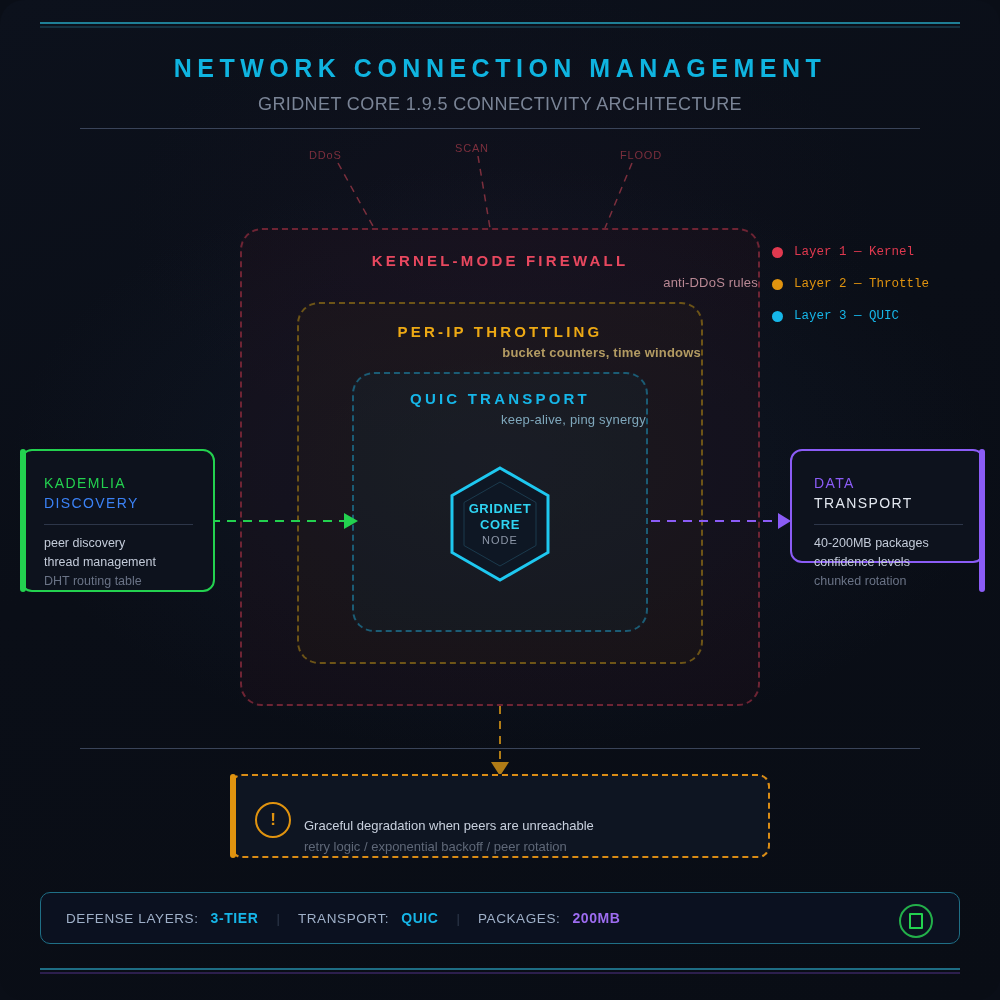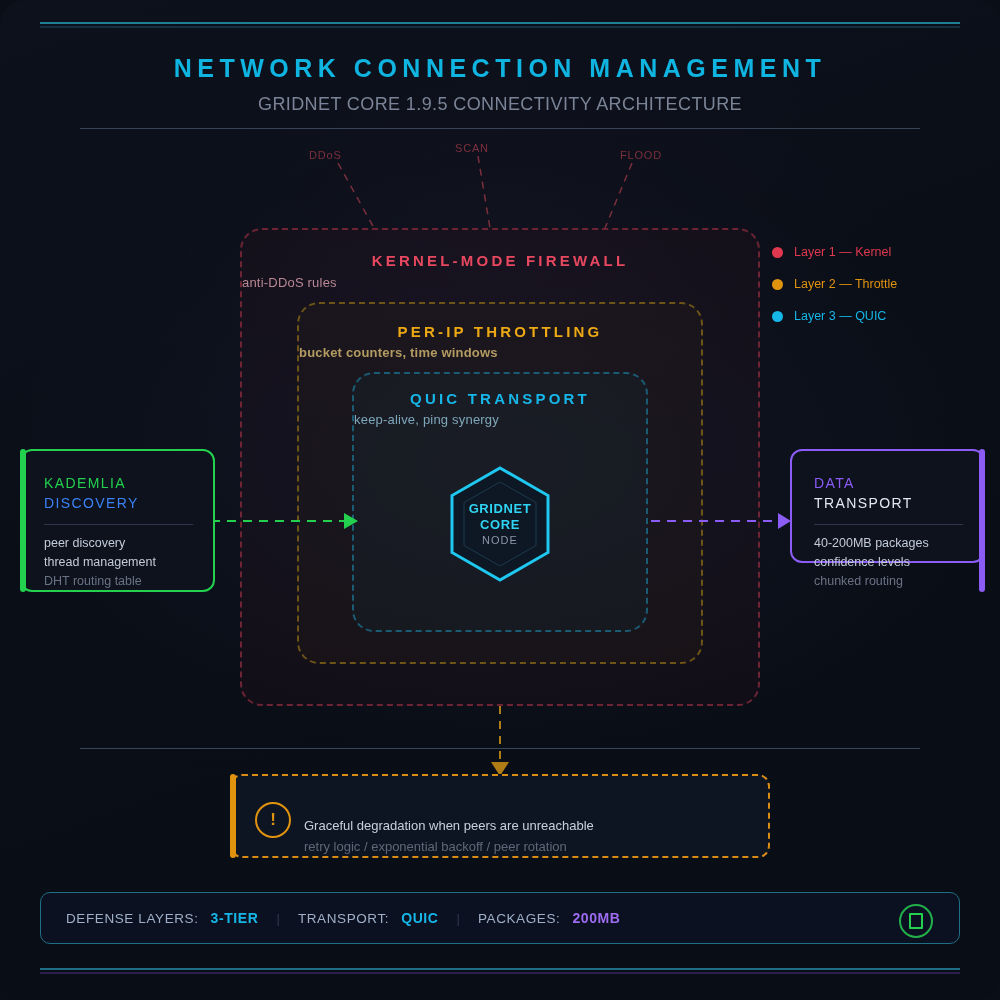--- a/index.html
+++ b/index.html
@@ -85,21 +85,21 @@
     border: 2px dashed #1b5c75;
     background: rgba(14,58,76,0.13);
   }
   .layer-title {
     position: absolute; left: 0; width: 100%;
     text-align: center; font-size: 15px; font-weight: bold;
     letter-spacing: 3.2px;
   }
   .layer-sub {
     position: absolute; left: 0; width: 100%;
-    text-align: left; font-size: 13px; letter-spacing: 0.2px;
+    text-align: right; font-size: 13px; letter-spacing: 0.2px;
   }
   #layer-title-firewall { top: 22px; color: #e8485f; }
   #layer-sub-firewall   { top: 45px; color: #b98894; }
   #layer-title-throttle { top: 19px; color: #eda914; }
   #layer-sub-throttle   { top: 41px; color: #b39b62; font-weight: bold; }
   #layer-title-quic     { top: 16px; color: #16b6e8; }
   #layer-sub-quic       { top: 38px; color: #7fa7bb; }
 
   
   #core-node {
@@ -145,21 +145,21 @@
   #panel-data-line1 { color: #8b5cf6; }
   #panel-data-line2 { color: #e3e8f0; }
   .panel-rule { height: 1px; background: #2d3649; margin: 10px 0 9px 0; }
   .panel-item { font-size: 12.5px; line-height: 1.52; color: #c3cbd9; }
   .panel-item.muted { color: #6a7386; }
 
   
   #flow-arrows { position: absolute; top: 0; left: 0; width: 1000px; height: 1000px; pointer-events: none; }
 
   
-  #legend { position: absolute; left: 772px; top: 242px; }
+  #legend { position: absolute; left: 772px; top: 242px; font-family: Liberation Mono, monospace; }
   .legend-row { display: flex; align-items: center; height: 20px; margin-bottom: 12px; }
   .legend-dot { width: 11px; height: 11px; border-radius: 50%; margin-right: 11px; flex: 0 0 auto; }
   .legend-label { font-size: 12.5px; white-space: nowrap; }
 
   
   #fallback-box {
     position: absolute; left: 230px; top: 774px; width: 540px; height: 84px;
     box-sizing: border-box;
     border: 2px dashed #d98c16;
     border-radius: 12px;
@@ -290,21 +290,21 @@
 
   <div class="side-panel" id="panel-data">
     <div class="panel-accent" id="panel-accent-data"></div>
     <div class="panel-heading">
       <div id="panel-data-line1">DATA</div>
       <div id="panel-data-line2">TRANSPORT</div>
     </div>
     <div class="panel-rule"></div>
     <div class="panel-item">40-200MB packages</div>
     <div class="panel-item">confidence levels</div>
-    <div class="panel-item muted">chunked routing</div>
+    <div class="panel-item muted">chunked rotation</div>
   </div>
 
   <div id="legend">
     <div class="legend-row">
       <span class="legend-dot" id="legend-dot-0" style="background: rgb(224, 57, 79);"></span>
       <span class="legend-label" id="legend-label-0" style="color: rgb(224, 57, 79);">Layer 1 — Kernel</span>
     </div>
     <div class="legend-row">
       <span class="legend-dot" id="legend-dot-1" style="background: rgb(224, 147, 15);"></span>
       <span class="legend-label" id="legend-label-1" style="color: rgb(224, 147, 15);">Layer 2 — Throttle</span>

